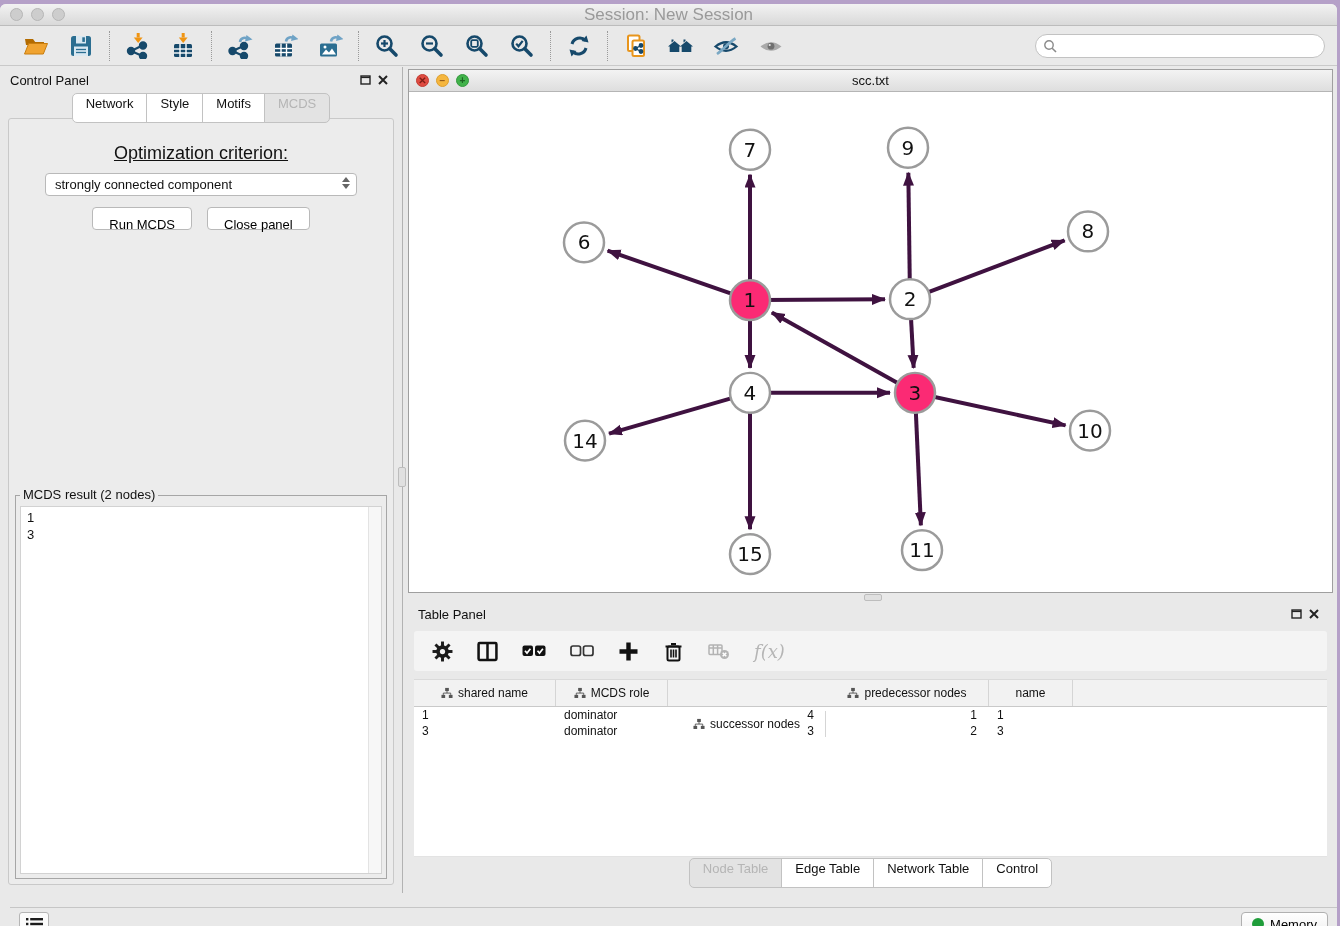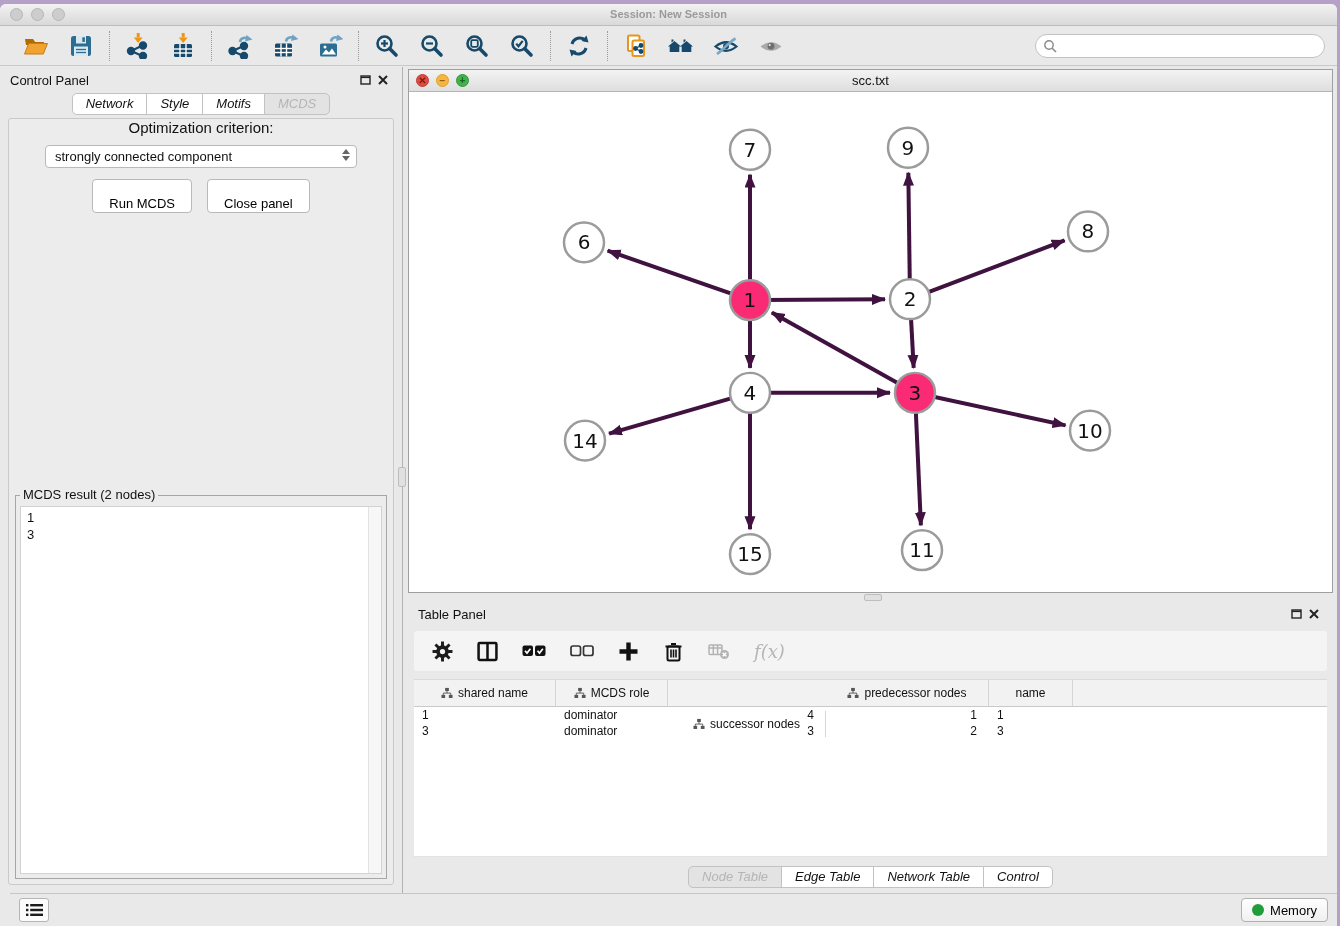--- a/index.html
+++ b/index.html
@@ -5,52 +5,52 @@
   * { margin:0; padding:0; box-sizing:border-box; }
   html,body { width:1340px; height:926px; overflow:hidden; }
   body { background:#b5a0c8; font-family:"Liberation Sans", sans-serif; font-size:13px; color:#111; }
 
   .app { position:absolute; left:0; top:4px; width:1337px; height:922px; background:#e9e9e9; border-radius:6px 6px 0 0; }
 
   
   .titlebar { position:relative; height:22px; background:linear-gradient(#f2f2f2,#d9d9d9); border-bottom:1px solid #bcbcbc; border-radius:6px 6px 0 0; }
   .traffic { position:absolute; left:10px; top:4px; display:flex; gap:8px; }
   .tl { width:13px; height:13px; border-radius:50%; background:#cdcdcd; border:1px solid #b6b6b6; }
-  .title-text { text-align:center; line-height:21px; color:#9a9a9a; font-size:11px;font-weight:bold; }
+  .title-text { text-align:center; line-height:21px; color:#9a9a9a; font-size:17px; }
 
   
   .toolbar { display:flex; align-items:center; height:40px; background:#e9e9e9; border-bottom:1px solid #c9c9c9; padding-left:8px; }
   .tb-group { display:flex; align-items:center; gap:17px; padding:0 14px; }
   .tb-sep { width:0; height:30px; border-left:1px dotted #9a9a9a; }
   .tb-btn { background:none; border:none; width:28px; height:28px; display:flex; align-items:center; justify-content:center; cursor:pointer; }
   .search-box { margin-left:auto; margin-right:12px; width:290px; height:24px; background:#fff; border:1px solid #c2c2c2; border-radius:12px; display:flex; align-items:center; padding:0 7px; gap:4px; }
   .search-box input { border:none; outline:none; flex:1; font-size:13px; font-family:"Liberation Sans",sans-serif; background:transparent; }
 
   
   .main { position:absolute; top:63px; bottom:33px; left:0; right:0; }
 
   
   .control-panel { position:absolute; left:0; top:0; width:402px; height:100%; }
   .panel-header { height:26px; display:flex; align-items:center; padding:12px 10px; font-size:13px; }
   .panel-header .ph-title { flex:1; }
   .ph-btn { background:none; border:none; width:18px; height:16px; display:flex; align-items:center; justify-content:center; cursor:pointer; }
   .tabs-row { position:relative; z-index:2; display:flex; justify-content:center; }
-  .tab { background:#fff; border:1px solid #c2c2c2; padding:2px 13px 3px; font-size:13px; margin-left:-1px; cursor:pointer; white-space:nowrap;font-style:italic; }
+  .tab { background:#fff; border:1px solid #c2c2c2; padding:2px 13px 11px; font-size:13px; margin-left:-1px; cursor:pointer; white-space:nowrap; }
   .tab:first-child { border-radius:5px 0 0 5px; margin-left:0; }
   .tab:last-child { border-radius:0 5px 5px 0; }
   .tab.active { background:#e3e3e3; color:#b5b5b5; }
   .cp-content { position:absolute; left:8px; right:8px; top:40px; bottom:8px; margin-top:11px; background:#ececec; border:1px solid #c9c9c9; border-radius:3px; }
-  .opt-label { text-align:center; font-size:15px; }
+  .opt-label { text-align:center; margin-top:24px; font-size:18px;text-decoration:underline; }
   .opt-select { position:relative; margin:9px auto 0; width:312px; height:23px; background:#fff; border:1px solid #b9b9b9; border-radius:4px; display:flex; align-items:center; padding:0 20px 0 9px; font-size:13px; cursor:pointer; }
   .opt-select .steppers { position:absolute; right:6px; top:3px; display:flex; flex-direction:column; gap:2px; }
   .opt-select .steppers i { width:0; height:0; border-left:4px solid transparent; border-right:4px solid transparent; }
   .opt-select .steppers i.up { border-bottom:5px solid #666; }
   .opt-select .steppers i.down { border-top:5px solid #666; }
   .cp-buttons { display:flex; justify-content:center; gap:15px; margin-top:11px; }
-  .cp-buttons button { height:23px; padding:16px 16px; background:#fff; border:1px solid #b9b9b9; border-radius:4px; font-size:13px; font-family:"Liberation Sans",sans-serif; cursor:pointer; }
+  .cp-buttons button { height:23px; padding:9px 16px; background:#fff; border:1px solid #b9b9b9; border-radius:4px; font-size:13px; font-family:"Liberation Sans",sans-serif; cursor:pointer; }
   .mcds-result { position:absolute; left:6px; right:6px; top:376px; bottom:5px; border:1px solid #a6a6a6; }
   .mcds-legend { position:absolute; top:-9px; left:4px; background:#ececec; padding:0 3px; font-size:13px; }
   .result-box { position:absolute; inset:10px 4px 4px 4px; background:#fff; border:1px solid #d2d2d2; overflow:hidden; }
   .result-text { padding:2px 6px; font-size:13px; line-height:17px; white-space:pre; }
   .result-scroll { position:absolute; top:0; bottom:0; right:0; width:13px; background:#f7f7f7; border-left:1px solid #e3e3e3; }
 
   
   .v-splitter { position:absolute; left:402px; top:0; bottom:0; width:6px; border-left:1px solid #b2b2b2; cursor:col-resize; }
   .v-splitter .grip { position:absolute; left:-5px; top:400px; width:8px; height:20px; background:#e0e0e0; border:1px solid #bdbdbd; border-radius:2px; }
 
@@ -76,21 +76,21 @@
   .tp-btn { background:none; border:none; height:24px; display:flex; align-items:center; justify-content:center; cursor:pointer; }
   .fx-label { font-family:"DejaVu Serif", serif; font-style:italic; font-size:18px; color:#b5b5b5; }
   .tbl-head { margin:8px 6px 0; display:flex; height:28px; background:#f2f2f2; border-top:1px solid #dadada; border-bottom:1px solid #c9c9c9; font-size:12px;text-align:right; }
   .th { display:flex; align-items:center; justify-content:center; gap:5px; border-right:1px solid #d5d5d5; height:100%; }
   .tbl-body { margin:0 6px; background:#fff; height:150px; border-bottom:1px solid #e3e3e3; }
   .tbl-row { display:flex; height:16px; font-size:12px; align-items:center; cursor:default; }
   .td { overflow:hidden; white-space:nowrap; }
   .tp-tabs { position:absolute; bottom:5px; left:0; right:0; display:flex; justify-content:center; }
 
   
-  .statusbar { position:absolute; bottom:0; left:10px; right:0; height:33px; background:#e9e9e9; border-top:1px solid #c6c6c6; }
+  .statusbar { position:absolute; bottom:0; left:10px; right:0; height:19px; background:#e9e9e9; border-top:1px solid #c6c6c6; }
   .sb-left-btn { position:absolute; left:9px; top:4px; width:30px; height:24px; background:#fbfbfb; border:1px solid #b5b5b5; border-radius:3px; display:flex; align-items:center; justify-content:center; cursor:pointer; }
   .memory-btn { position:absolute; right:9px; top:4px; height:24px; padding:0 10px; background:linear-gradient(#fefefe,#f0f0f0); border:1px solid #b0b0b0; border-radius:4px; display:flex; align-items:center; gap:6px; font-size:13px; font-family:"Liberation Sans",sans-serif; cursor:pointer; }
   .mem-dot { width:12px; height:12px; border-radius:50%; background:#1f9d3a; }
 </style>
 </head>
 <body>
 
 <div class="app">
 
   <div class="titlebar">

